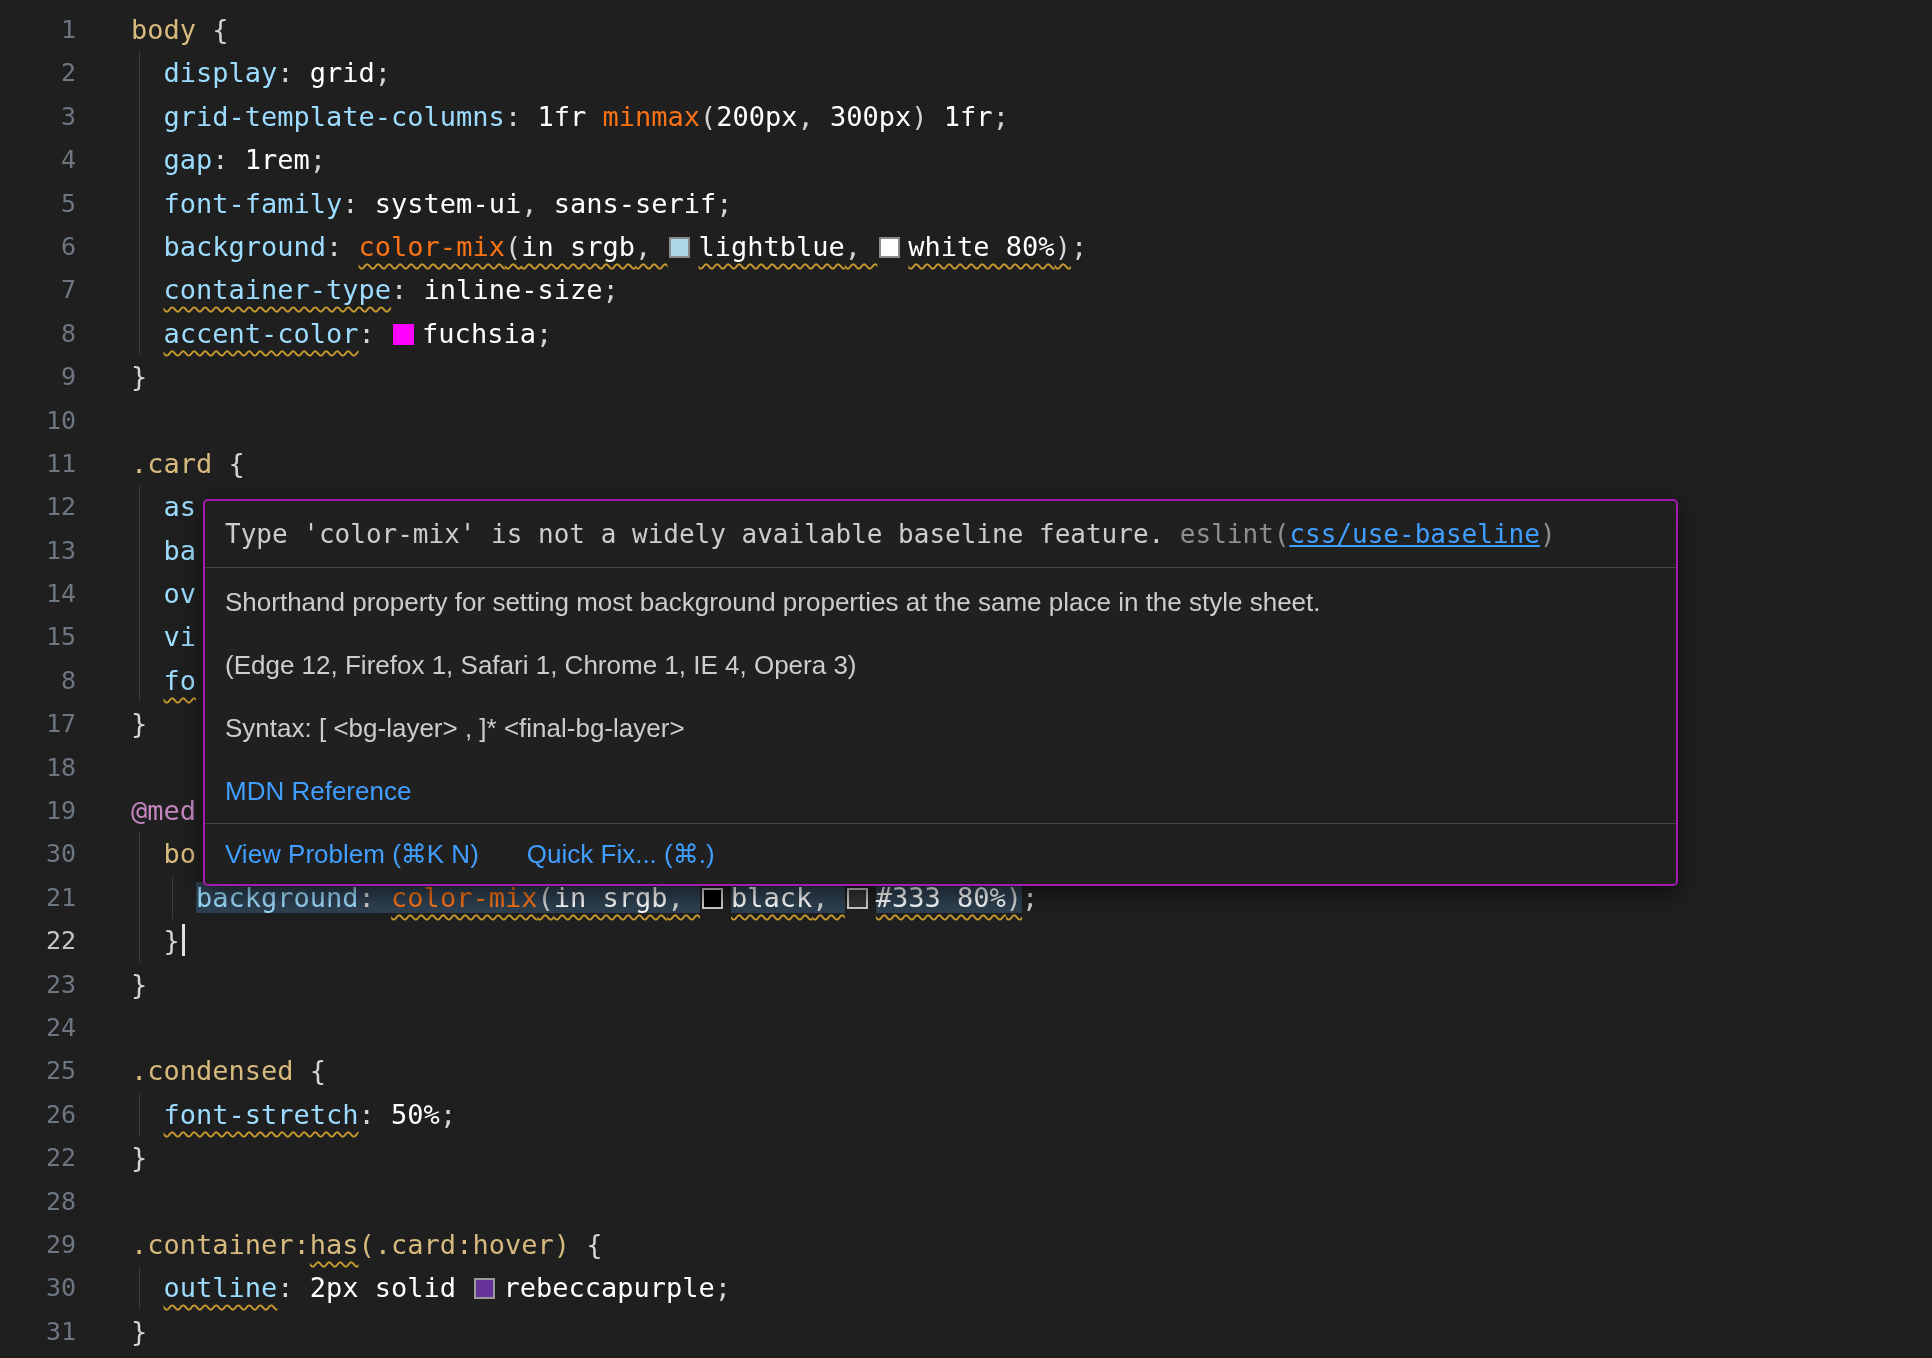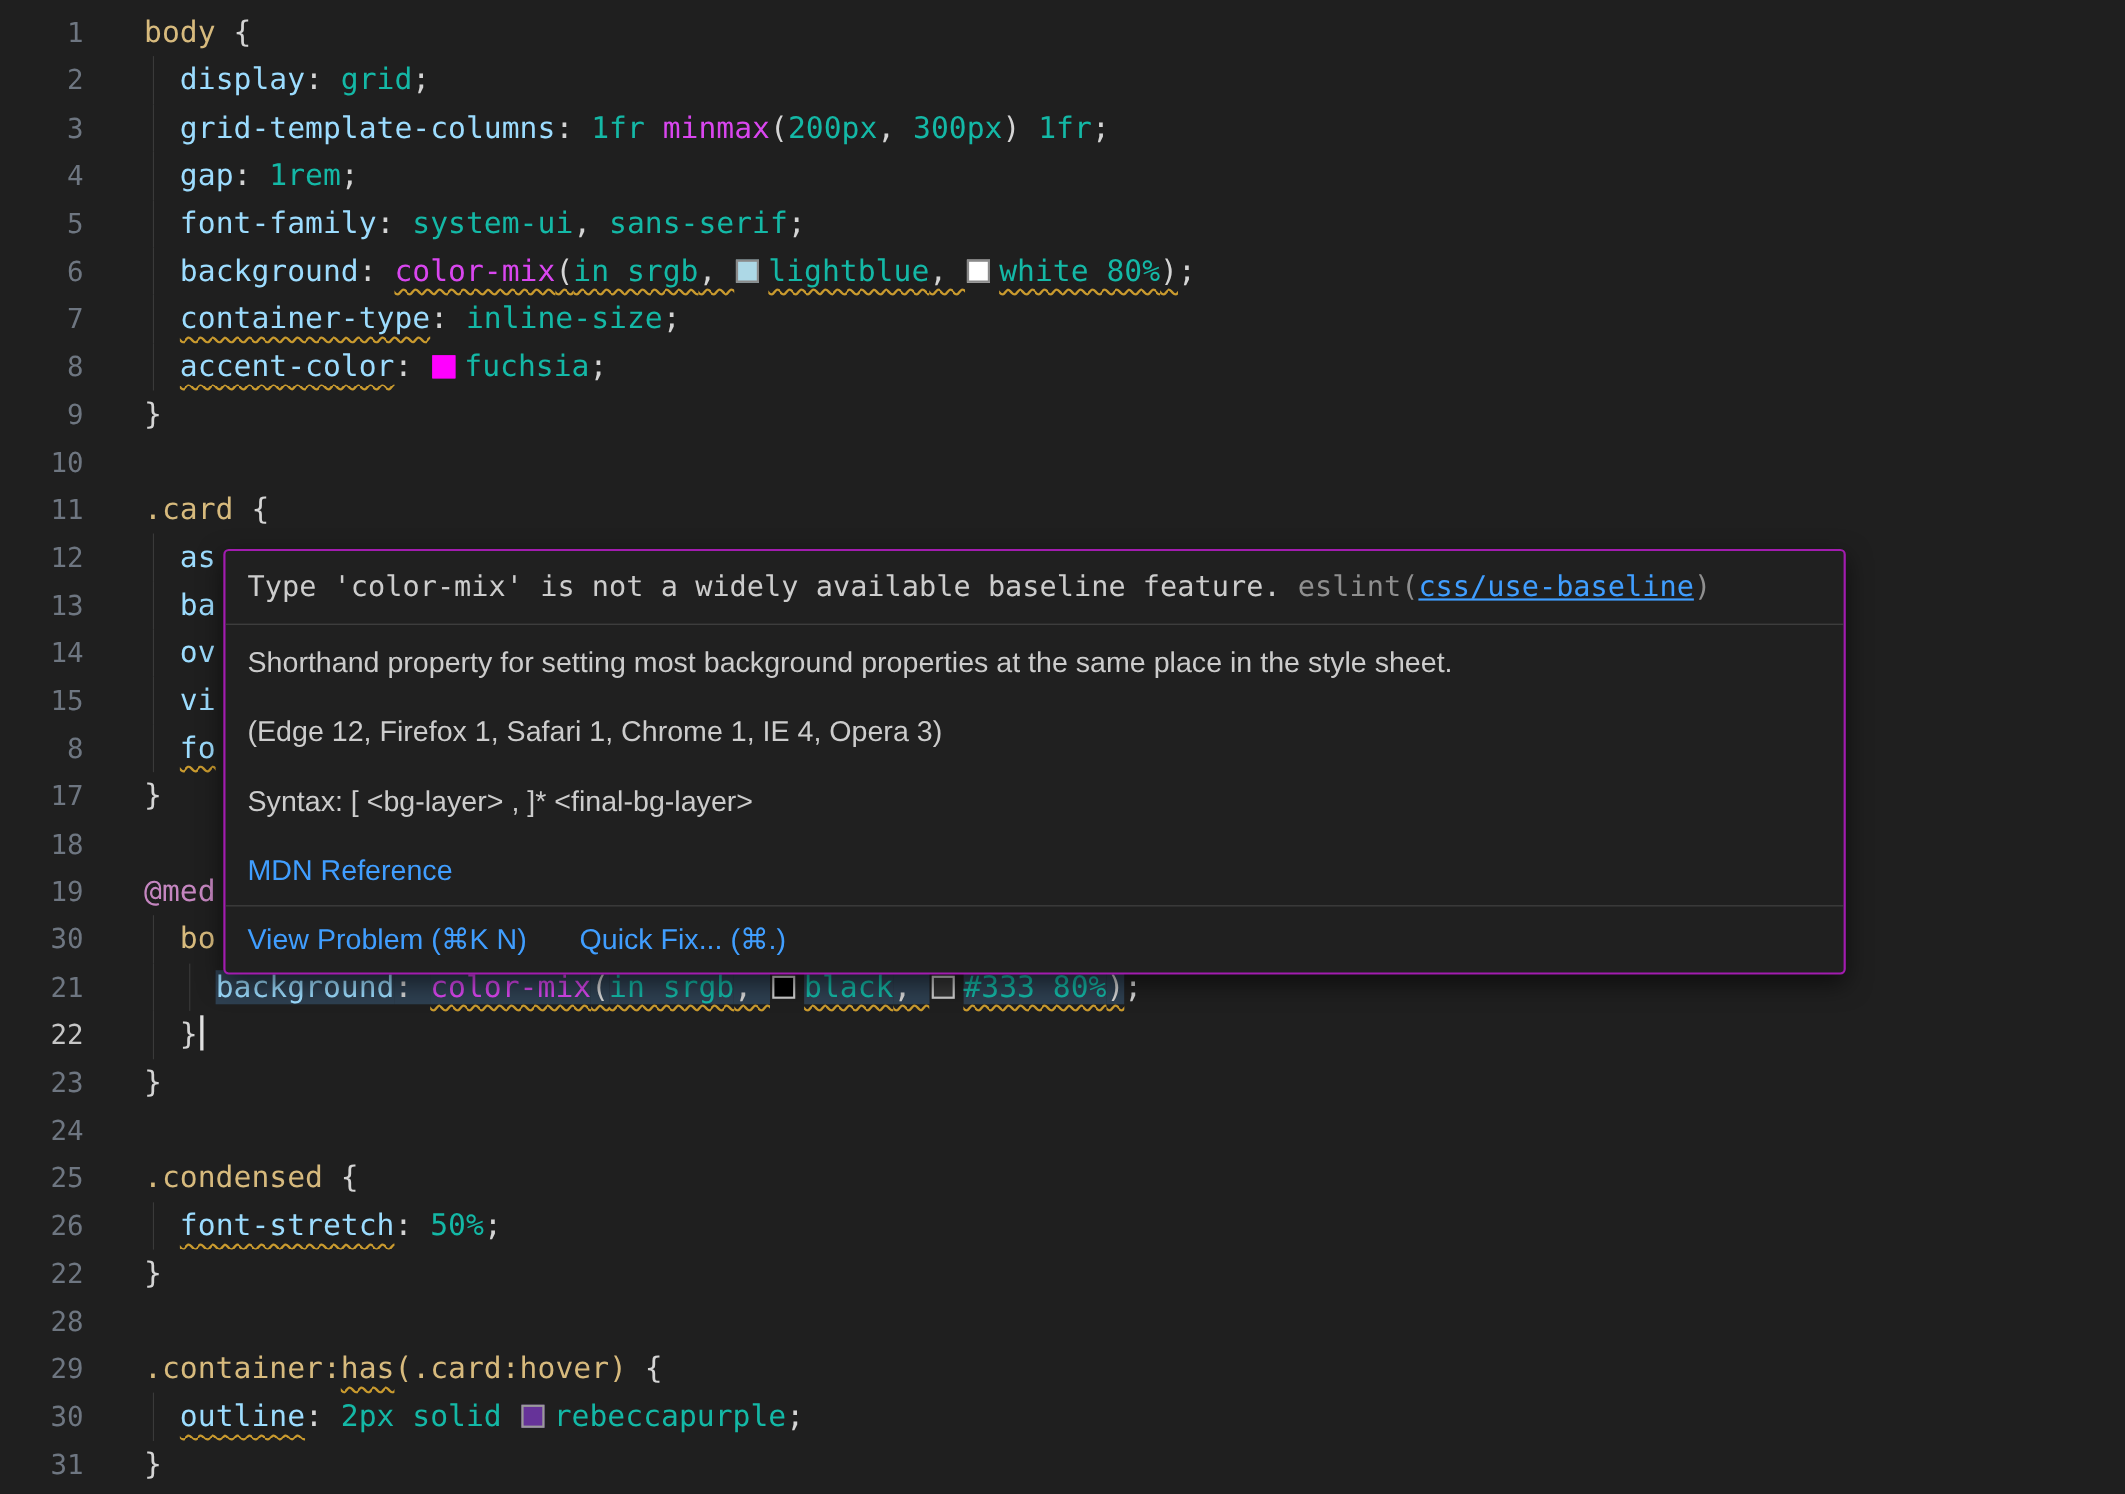--- a/index.html
+++ b/index.html
@@ -20,22 +20,22 @@
   }
   .ln.active { color: #c6c6c6; }
   .lc {
     position: relative; flex: 1; padding-left: 55px;
     line-height: 43.4px; font-size: 27px; white-space: pre;
     color: #d4d4d4;
   }
   .guide { position: absolute; top: 0; bottom: 0; width: 1px; background: #3a3a3a; }
 
   .tok.prop  { color: #9cdcfe; }
-  .tok.val   { color: #14b8a6; }
-  .tok.fn    { color: #d946ef; }
+  .tok.val   { color: #ffffff; }
+  .tok.fn    { color: #f97316; }
   .tok.sel   { color: #d7ba7d; }
   .tok.punc  { color: #d4d4d4; }
   .tok.plain { color: #d4d4d4; }
   .tok.at    { color: #c586c0; }
 
   .sq {
     text-decoration: underline;
     text-decoration-style: wavy;
     text-decoration-color: #c99a2e;
     text-decoration-thickness: 1.8px;

